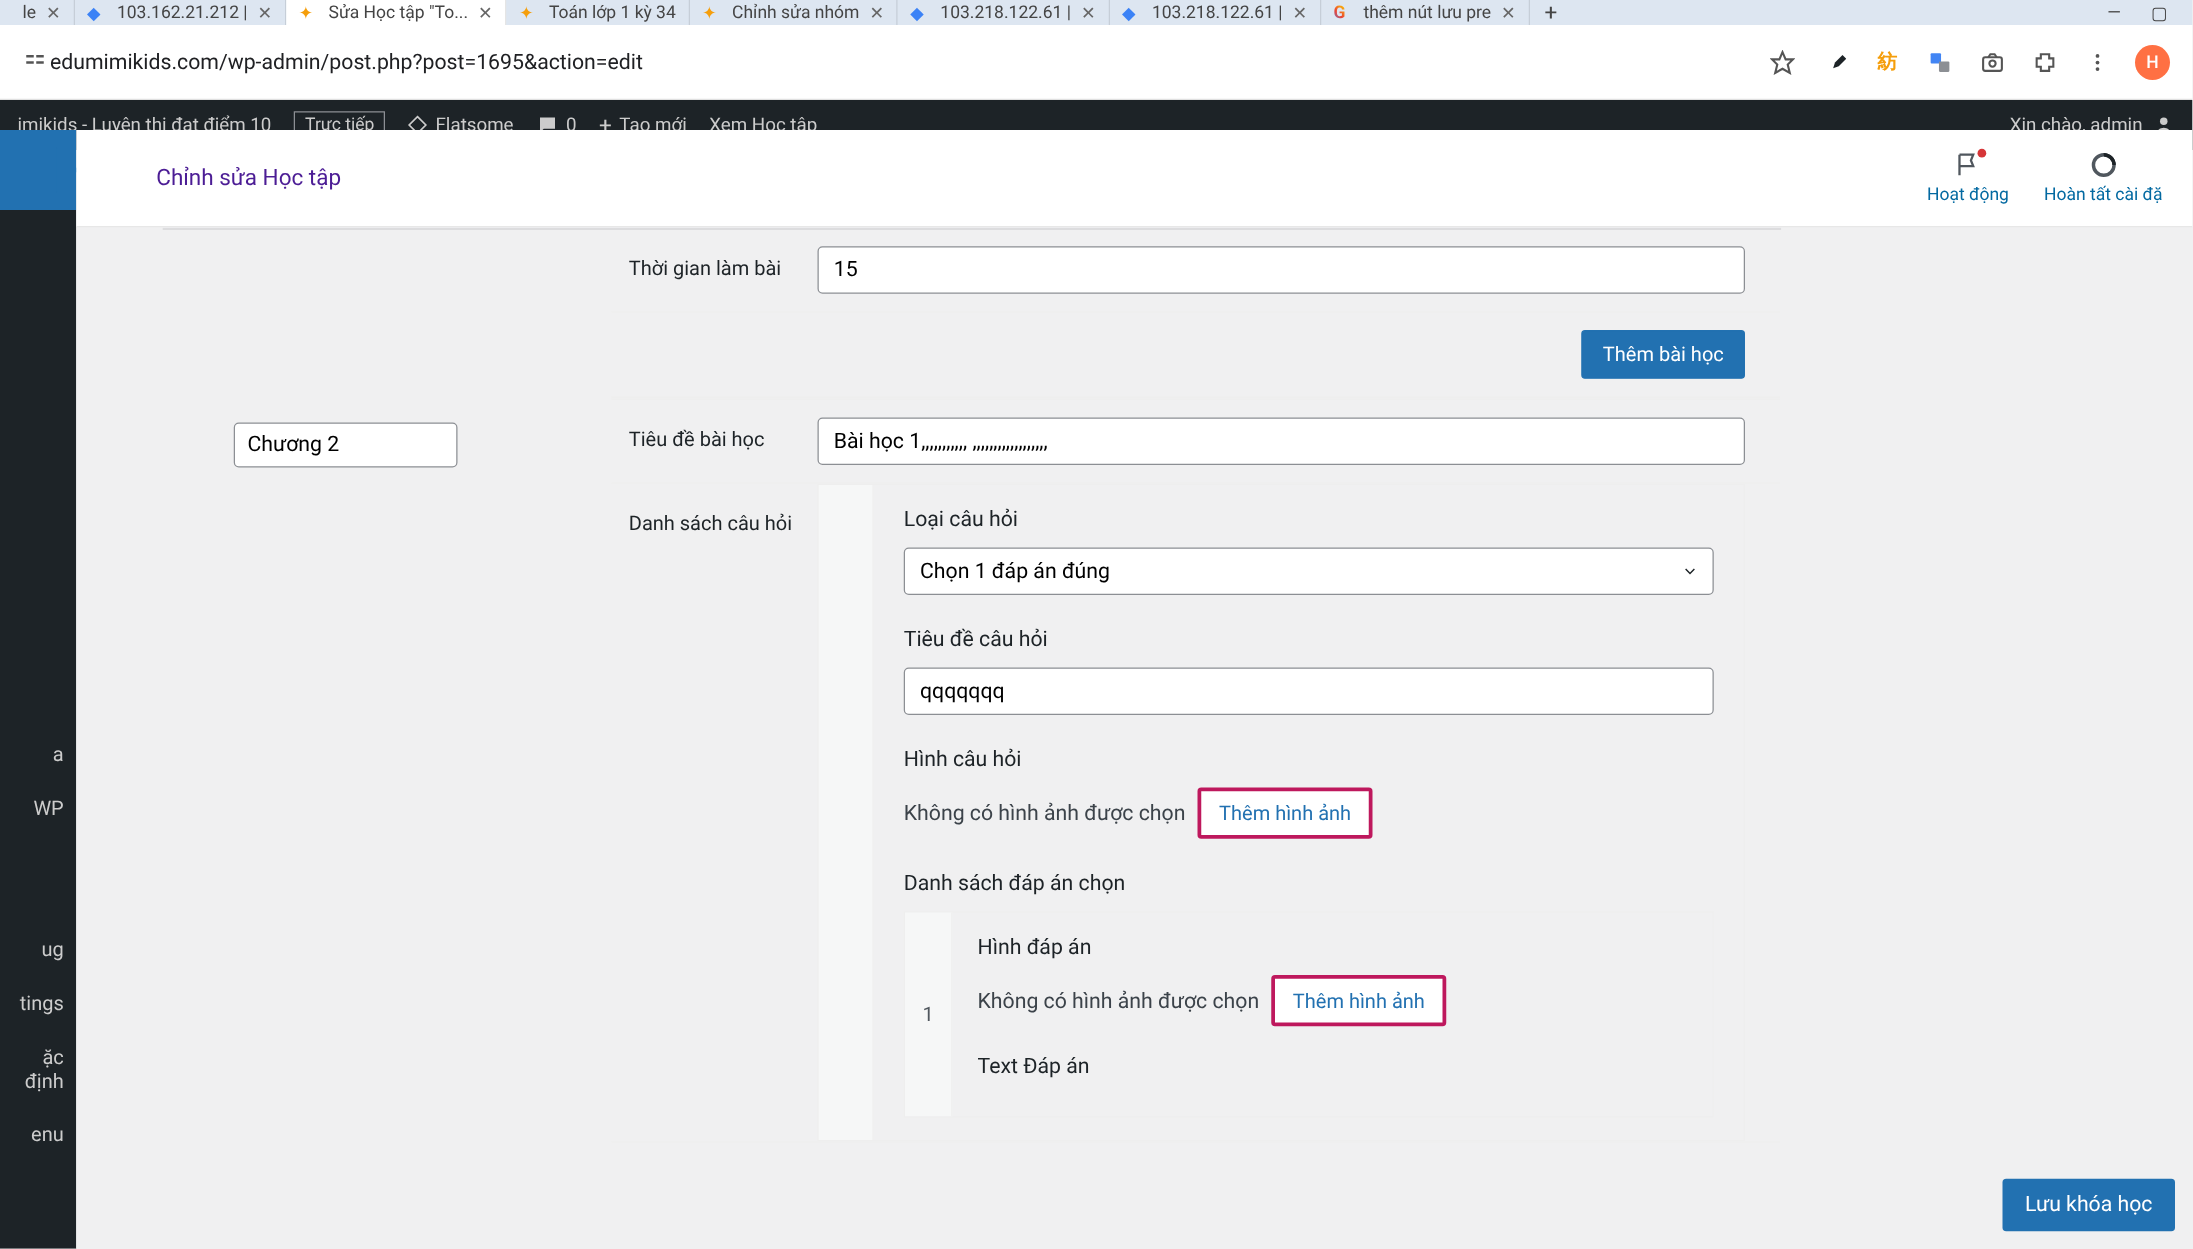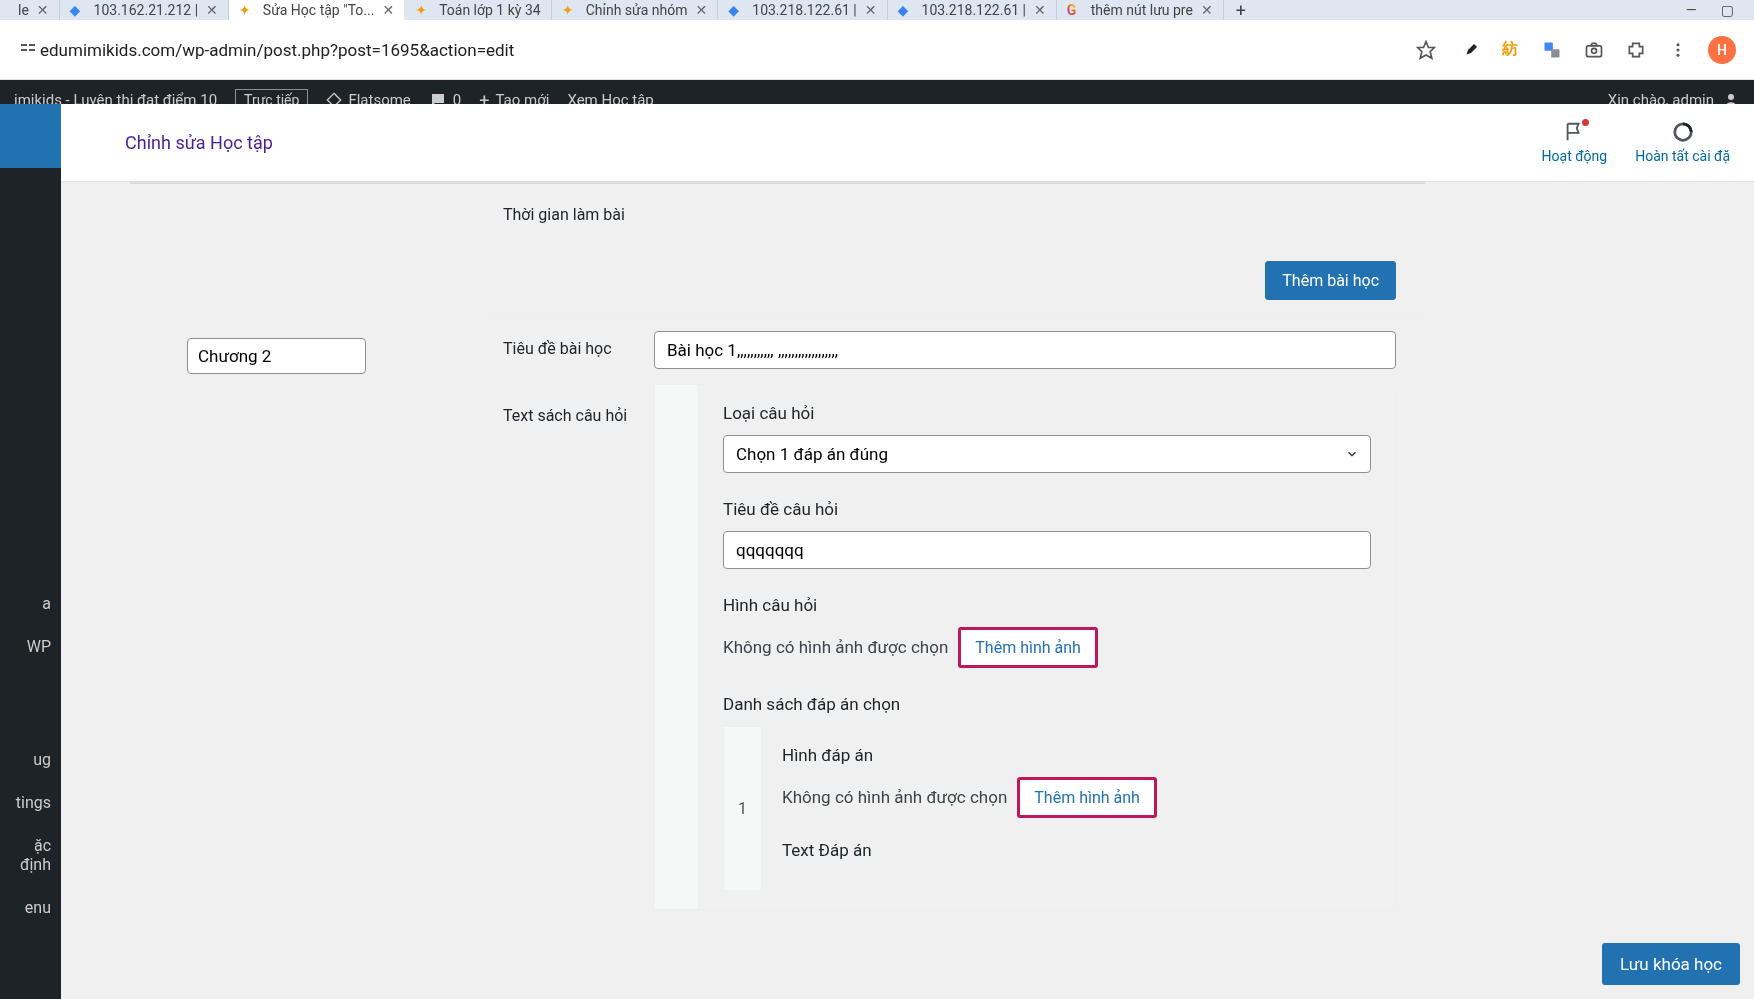--- a/index.html
+++ b/index.html
@@ -270,35 +270,38 @@
   <div class="form-wrap">
 
     <div class="chap-col">
       <input class="chap-input" value="Chương 2" style="">
     </div>
 
     <div class="main-col">
 
       <div class="field-row" style="border-top:none;">
         <div class="f-label">Thời gian làm bài</div>
+        <div class="f-ctrl">
+          <input class="inp" value="15" style="">
+        </div>
       </div>
 
       <div class="add-lesson-row">
         <button class="btn-primary">Thêm bài học</button>
       </div>
 
       <div class="field-row sec-row">
         <div class="f-label">Tiêu đề bài học</div>
         <div class="f-ctrl">
           <input class="inp" value="Bài học 1,,,,,,,,,,, ,,,,,,,,,,,,,,,,,," style="">
         </div>
       </div>
 
       <div class="field-row" style="align-items:flex-start;">
-        <div class="f-label">Text sách câu hỏi</div>
+        <div class="f-label">Danh sách câu hỏi</div>
         <div class="qpanel-outer">
           <div class="qpanel qpanel-row">
             <div class="qpanel-handle"></div>
             <div class="qpanel-body" style="flex:1;">
 
               <div class="q-sec">
                 <div class="q-lab">Loại câu hỏi</div>
                 <div class="sel-wrap">
                   <select class="sel">
                     <option>Chọn 1 đáp án đúng</option>

